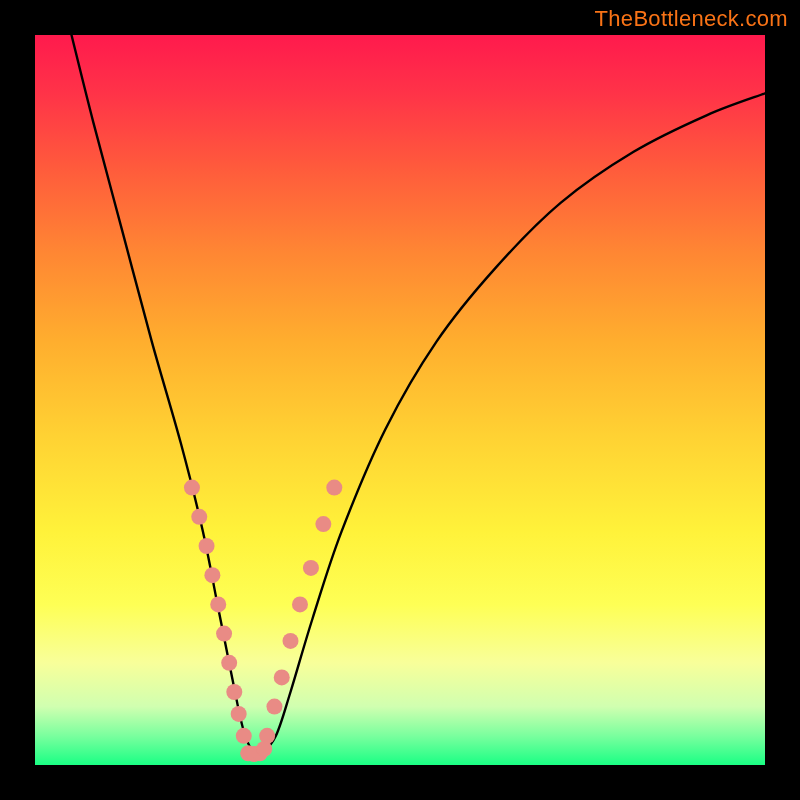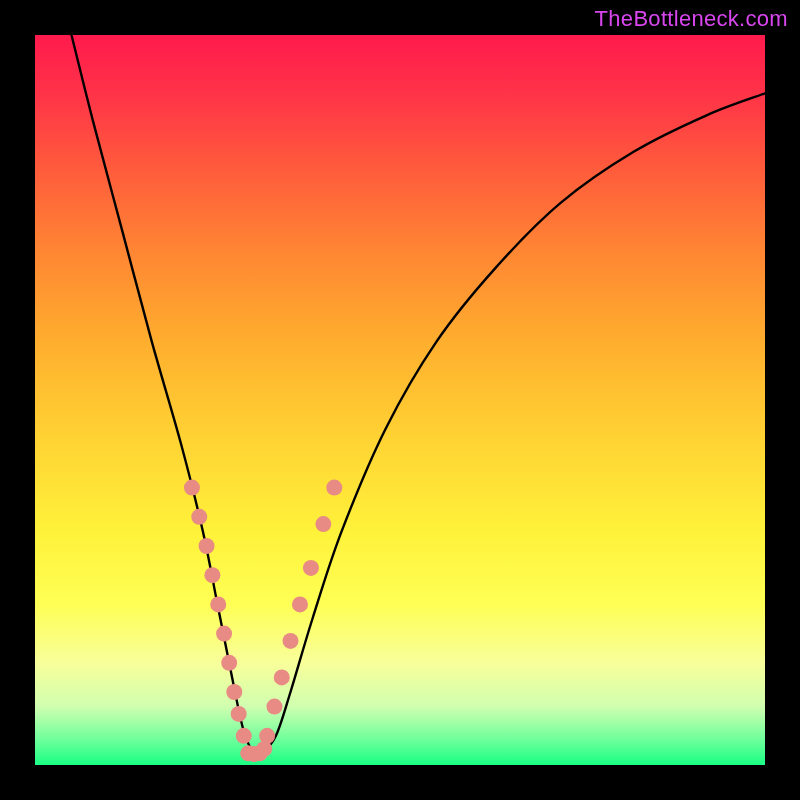--- a/index.html
+++ b/index.html
@@ -37,21 +37,21 @@
       #f8ff9a 86%,
       #d0ffb0 92%,
       #7aff9e 96%,
       #1aff84 100%
     );
   }
   .watermark {
     position: absolute;
     top: 6px;
     right: 12px;
-    color: #d946ef;
+    color: #f97316;
     font-size: 22px;
     font-weight: 500;
     letter-spacing: 0.3px;
     user-select: none;
   }
   svg.curve {
     position: absolute;
     left: 0;
     top: 0;
     width: 730px;

